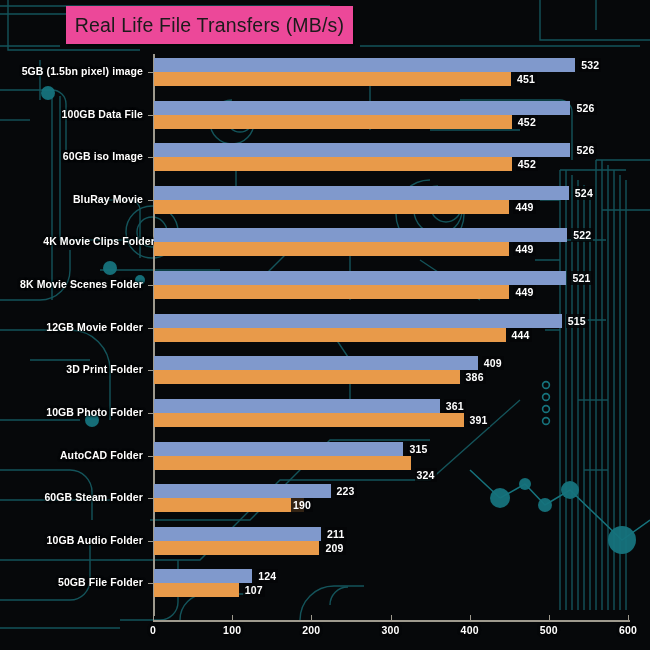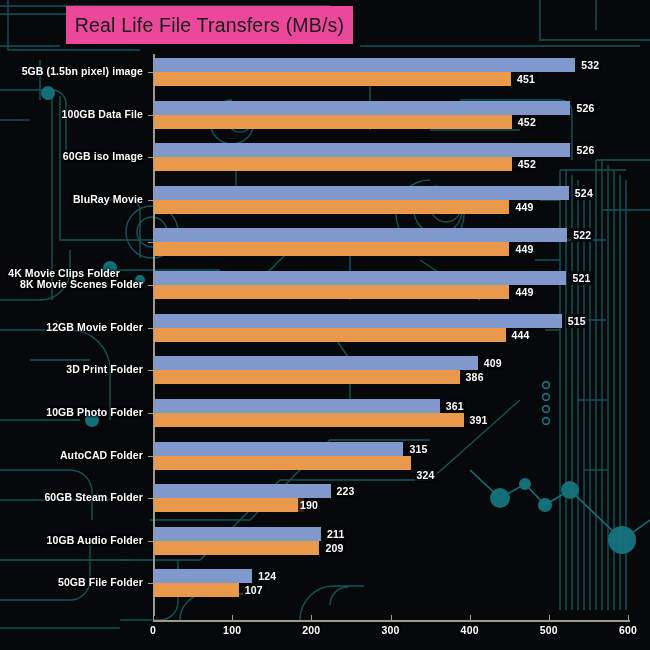--- a/index.html
+++ b/index.html
@@ -225,21 +225,21 @@
       <div class="val" style="left: 574.417px; top: 143px;">526</div>
       <div class="bar r" style="left: 154px; top: 157px; width: 357.833px;"></div>
       <div class="val" style="left: 515.833px; top: 157px;">452</div>
       <div class="tick-y" style="left: 148px; top: 200px;"></div>
       <div class="cat-label" style="right: 507px; top: 193px;">BluRay Movie</div>
       <div class="bar w" style="left: 154px; top: 186px; width: 414.833px;"></div>
       <div class="val" style="left: 572.833px; top: 186px;">524</div>
       <div class="bar r" style="left: 154px; top: 200px; width: 355.458px;"></div>
       <div class="val" style="left: 513.458px; top: 200px;">449</div>
       <div class="tick-y" style="left: 148px; top: 242px;"></div>
-      <div class="cat-label" style="right: 530px; top: 235px; margin-top: 32px;">4K Movie Clips Folder</div>
+      <div class="cat-label" style="right: 495px; top: 235px;">4K Movie Clips Folder</div>
       <div class="bar w" style="left: 154px; top: 228px; width: 413.25px;"></div>
       <div class="val" style="left: 571.25px; top: 228px;">522</div>
       <div class="bar r" style="left: 154px; top: 242px; width: 355.458px;"></div>
       <div class="val" style="left: 513.458px; top: 242px;">449</div>
       <div class="tick-y" style="left: 148px; top: 285px;"></div>
       <div class="cat-label" style="right: 507px; top: 278px;">8K Movie Scenes Folder</div>
       <div class="bar w" style="left: 154px; top: 271px; width: 412.458px;"></div>
       <div class="val" style="left: 570.458px; top: 271px;">521</div>
       <div class="bar r" style="left: 154px; top: 285px; width: 355.458px;"></div>
       <div class="val" style="left: 513.458px; top: 285px;">449</div>
@@ -265,21 +265,21 @@
       <div class="cat-label" style="right: 507px; top: 449px;">AutoCAD Folder</div>
       <div class="bar w" style="left: 154px; top: 442px; width: 249.375px;"></div>
       <div class="val" style="left: 407.375px; top: 442px;">315</div>
       <div class="bar r" style="left: 154px; top: 456px; width: 256.5px;"></div>
       <div class="val" style="left: 414.5px; top: 460px; margin-top: 8px;">324</div>
       <div class="tick-y" style="left: 148px; top: 498px;"></div>
       <div class="cat-label" style="right: 507px; top: 491px;">60GB Steam Folder</div>
       <div class="bar w" style="left: 154px; top: 484px; width: 176.542px;"></div>
       <div class="val" style="left: 334.542px; top: 484px;">223</div>
       <div class="bar r" style="left: 154px; top: 498px; width: 150.417px;"></div>
-      <div class="val" style="left: 298px; top: 498px;">190</div>
+      <div class="val" style="left: 291px; top: 498px;">190</div>
       <div class="tick-y" style="left: 148px; top: 541px;"></div>
       <div class="cat-label" style="right: 507px; top: 534px;">10GB Audio Folder</div>
       <div class="bar w" style="left: 154px; top: 527px; width: 167.042px;"></div>
       <div class="val" style="left: 325.042px; top: 527px;">211</div>
       <div class="bar r" style="left: 154px; top: 541px; width: 165.458px;"></div>
       <div class="val" style="left: 323.458px; top: 541px;">209</div>
       <div class="tick-y" style="left: 148px; top: 583px;"></div>
       <div class="cat-label" style="right: 507px; top: 576px;">50GB File Folder</div>
       <div class="bar w" style="left: 154px; top: 569px; width: 98.1667px;"></div>
       <div class="val" style="left: 256.167px; top: 569px;">124</div>

